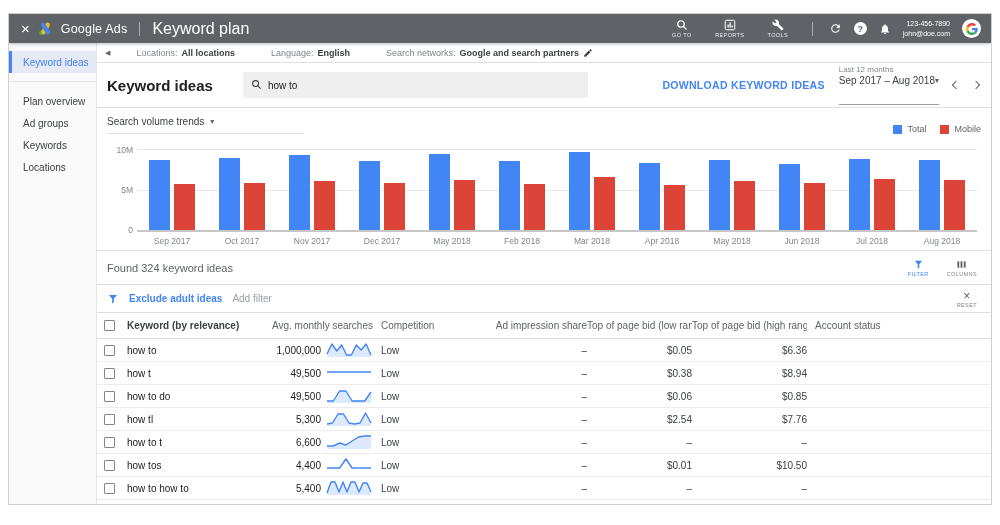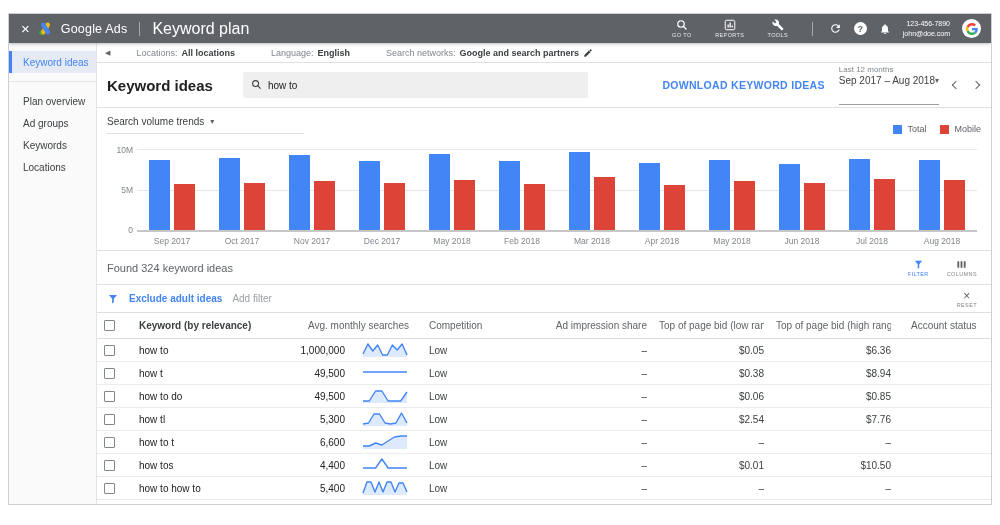--- a/index.html
+++ b/index.html
@@ -91,21 +91,21 @@
                padding:0 14px 0 10px; gap:10px; flex:0 0 28px; }
   .excl-link { color:#4285f4; font-size:10px; font-weight:bold; cursor:pointer; }
   .addf { color:#9aa0a6; font-size:10px; cursor:pointer; }
   .resetbox { margin-left:auto; display:flex; flex-direction:column; align-items:center; cursor:pointer; }
   .resetbox .x { font-size:12px; color:#5f6368; line-height:1; }
   .resetbox .lab { font-size:5.5px; letter-spacing:.4px; color:#80868b; }
 
   
   .tablewrap { border-top:1px solid #e0e0e0; flex:1; overflow:hidden; }
   .trow { display:grid; grid-template-columns:22px 145px 57px 52px 119px 95px 105px 115px 1fr;
-          align-items:center; height:23px; border-bottom:1px solid #ececec;gap:12px; }
+          align-items:center; height:23px; border-bottom:1px solid #ececec; }
   .trow.head { height:26px; border-bottom:1px solid #dcdcdc; }
   .cell { font-size:10px; color:#5f6368; white-space:nowrap; overflow:hidden; }
   .c-check { padding-left:7px; }
   .cb { width:11px; height:11px; border:1.5px solid #80868b; border-radius:1px; display:block; background:#fff; }
   .c-kw { padding-left:8px; color:#212121; font-size:10px; }
   .head .c-kw { font-weight:bold; color:#3c4043; }
   .c-num { text-align:right; color:#212121; }
   .c-spark { padding-left:5px; }
   .c-comp { padding-left:8px; color:#3c4043; }
   .head .c-comp { color:#5f6368; }

